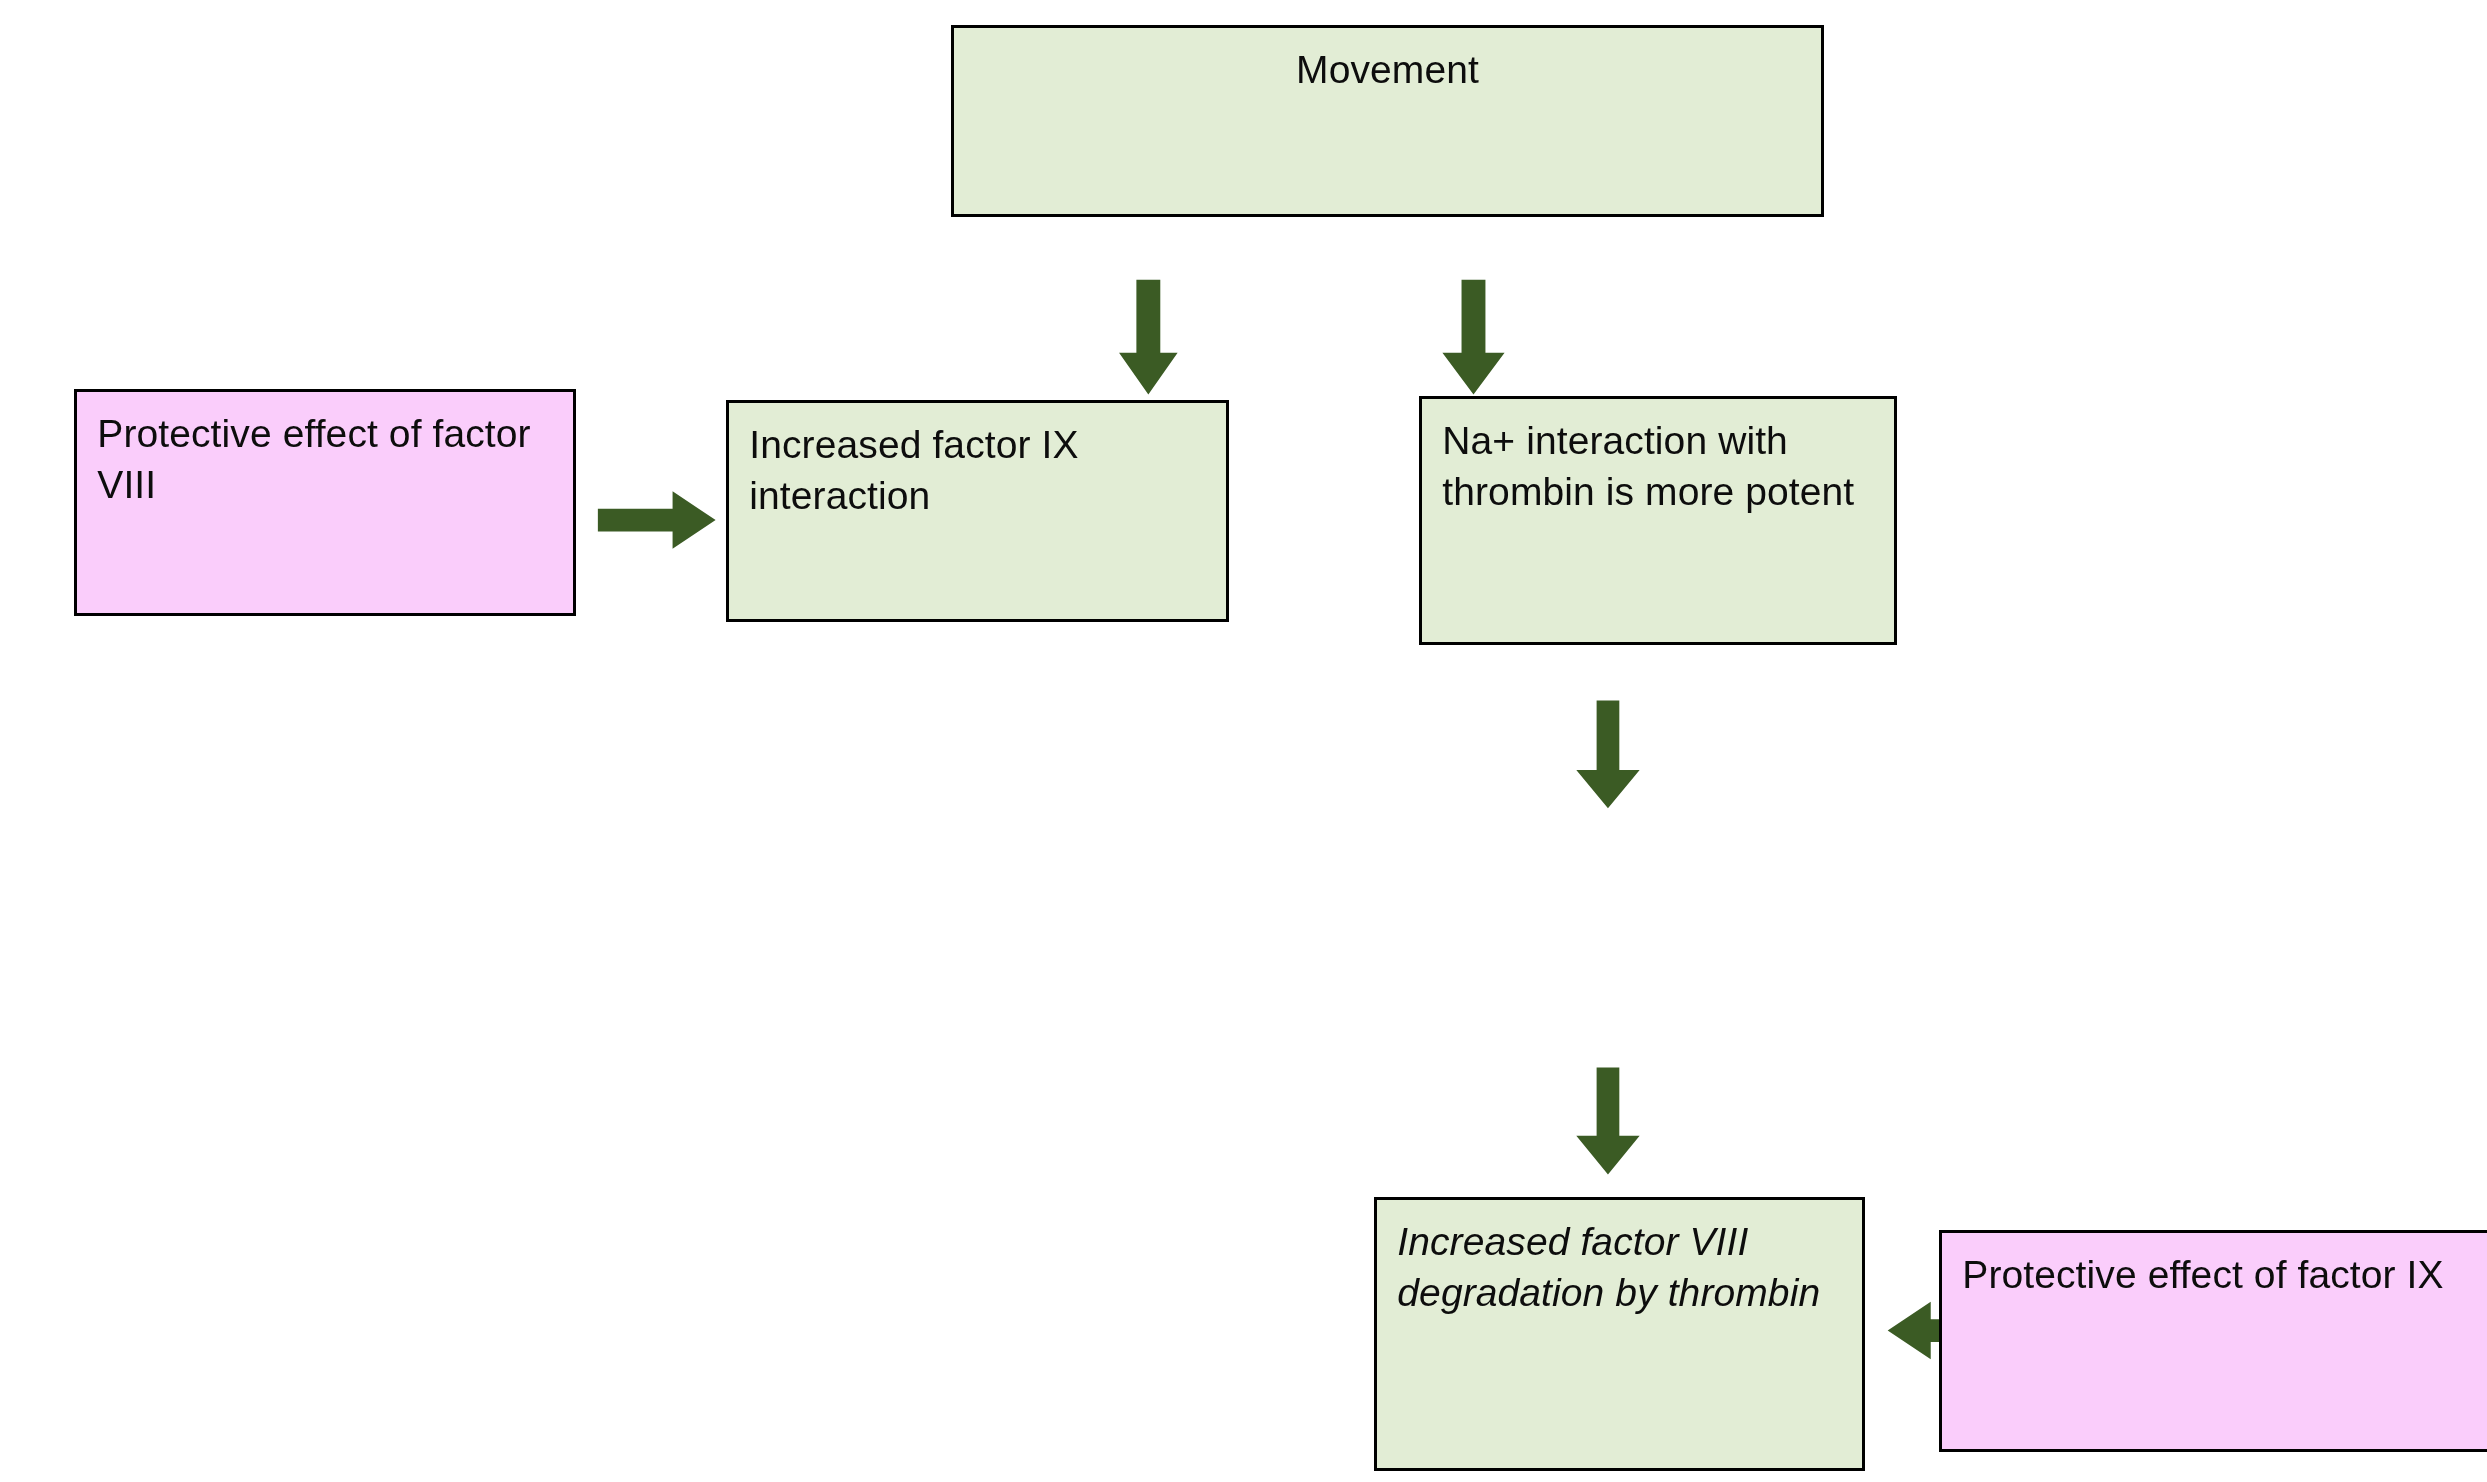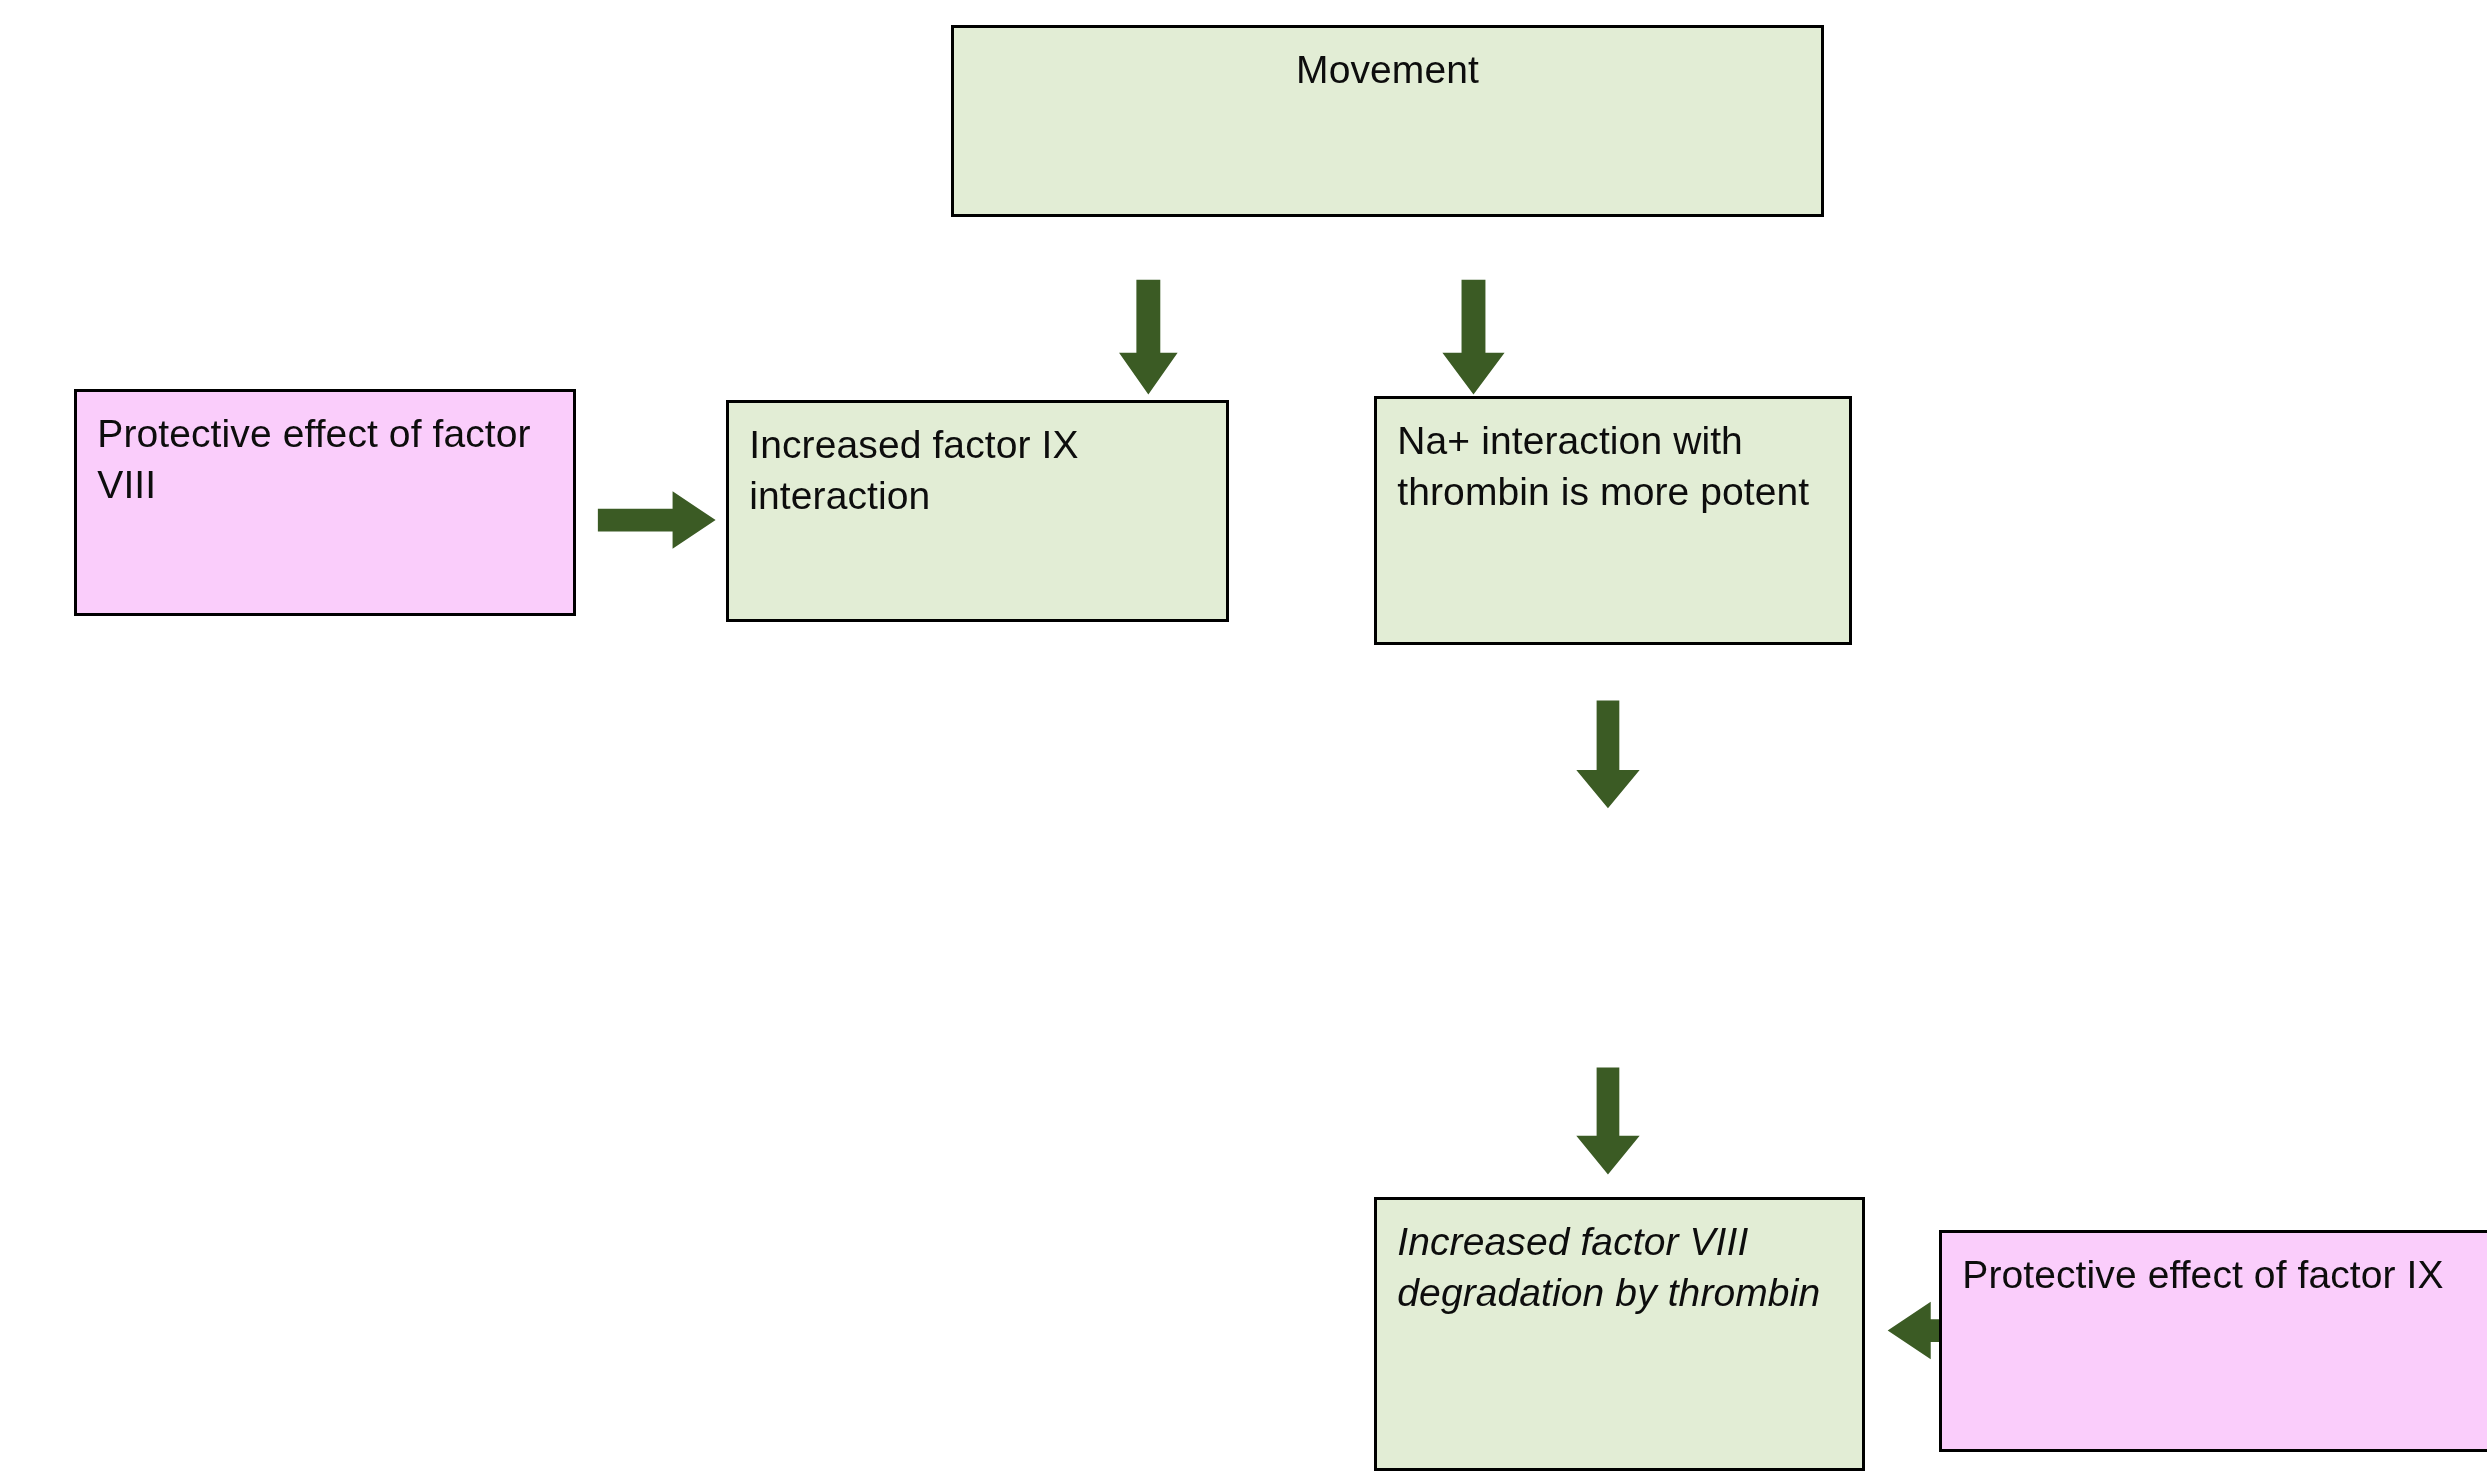--- a/index.html
+++ b/index.html
@@ -78,21 +78,21 @@
   </div>
 
   <div class="node pink" style="left:29px; top:389px; width:502px; height:227px;">
     <span class="label">Protective effect of factor VIII</span>
   </div>
 
   <div class="node green" style="left:681px; top:400px; width:503px; height:222px;">
     <span class="label">Increased factor IX interaction</span>
   </div>
 
-  <div class="node green" style="left:1329px; top:396px; width:478px; height:249px;">
+  <div class="node green" style="left:1374px; top:396px; width:478px; height:249px;">
     <span class="label">Na+ interaction with thrombin is more potent</span>
   </div>
 
 
   <div class="node green" style="left:1329px; top:1197px; width:491px; height:274px;font-style:italic;">
     <span class="label">Increased factor VIII degradation by thrombin</span>
   </div>
 
   <div class="node pink" style="left:1894px; top:1230px; width:556px; height:222px;">
     <span class="label">Protective effect of factor IX</span>

